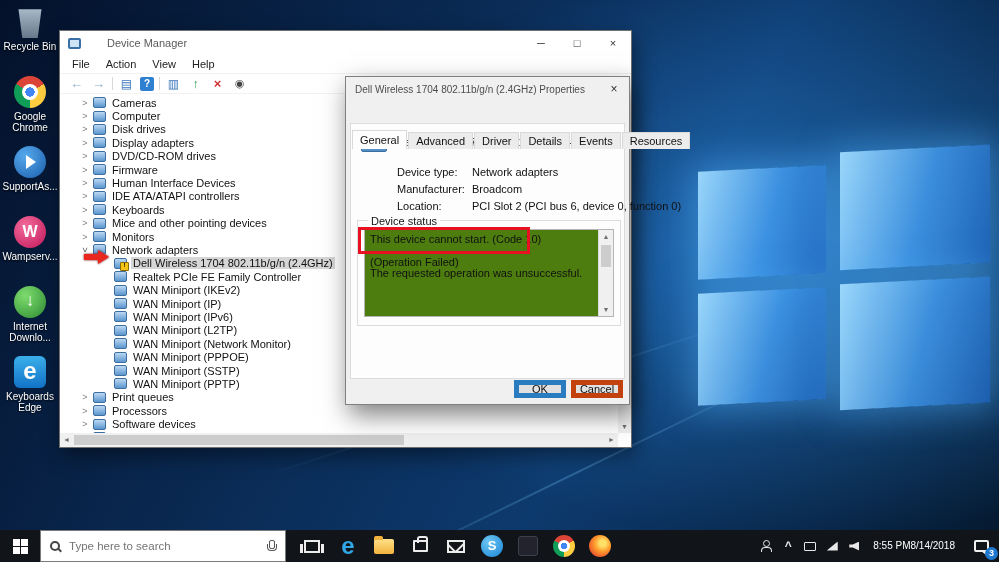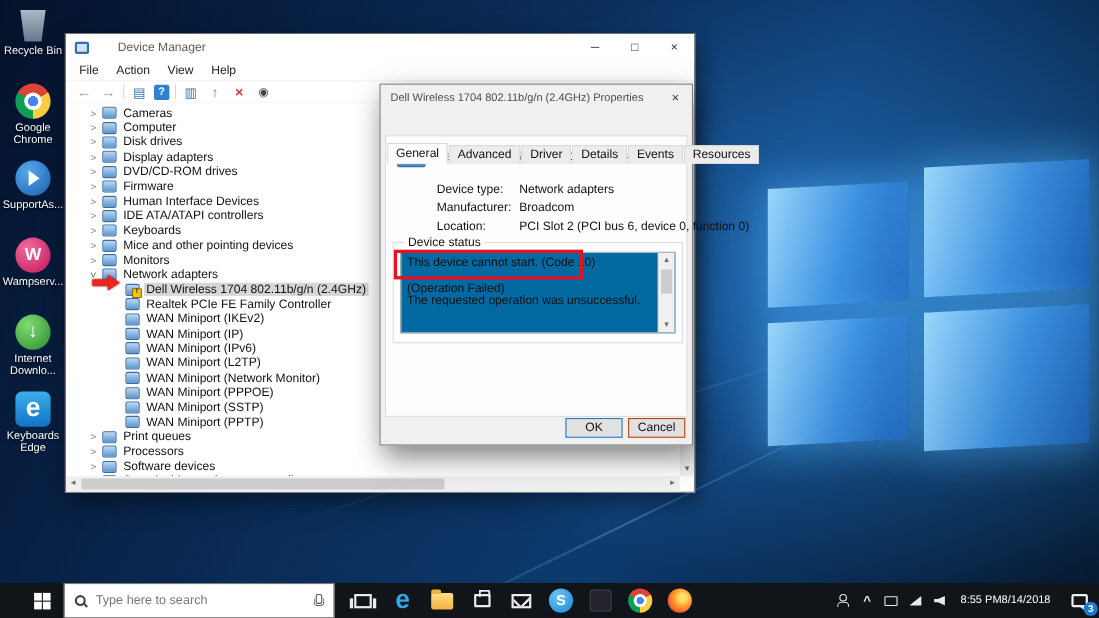--- a/index.html
+++ b/index.html
@@ -102,37 +102,37 @@
     margin-right:1px; position:relative; top:2px; height:17px; line-height:16px;margin-top:25px; }
   .tab.active { background:#fdfdfd; top:0; height:19px; line-height:19px; z-index:3; }
   .panel { position:absolute; left:4px; right:4px; top:46px; height:256px; background:#fdfdfd; border:1px solid #dcdcdc; }
   .dev-ico { position:absolute; left:10px; top:8px; width:26px; height:20px; border-radius:2px;
     background:linear-gradient(#bcd8f2,#4d8cc7); border:1px solid #3c6e9f; }
   .dev-ico::after { content:""; position:absolute; left:3px; top:4px; right:3px; height:5px; background:rgba(255,255,255,.65); border-radius:1px; }
   .dev-name { position:absolute; left:46px; top:12px; font-size:11px; color:#111; }
   .frow { position:absolute; left:46px; display:flex; font-size:11px; color:#111; white-space:nowrap; }
   .frow .flabel { width:75px; flex:none; }
   .fr0 { top:42px; } .fr1 { top:59px; } .fr2 { top:76px; }
-  .grp { position:absolute; left:6px; top:96px; width:264px; height:92px; border:1px solid #dcdcdc; }
+  .grp { position:absolute; left:6px; top:96px; width:264px; height:106px; border:1px solid #dcdcdc; }
   .grp-label { position:absolute; left:10px; top:-6px; background:#fdfdfd; padding:0 3px; font-size:11px; color:#111; }
-  .statusbox { position:absolute; left:6px; top:8px; right:6px; bottom:8px; background:#0369a1; border:1px solid #b5b5b5; }
+  .statusbox { position:absolute; left:6px; top:8px; right:6px; bottom:8px; background:#4d7c0f; border:1px solid #b5b5b5; }
   .stext { position:absolute; left:5px; top:4px; right:19px; font-size:11px; line-height:11px; color:#111; }
   .sline2 { margin-top:12px; }
   .sb { position:absolute; right:0; top:0; bottom:0; width:15px; background:#f0f0f0; border-left:1px solid #dcdcdc; }
   .sb .arr { position:absolute; left:0; width:14px; height:13px; font-size:7px; color:#6e6e6e; text-align:center; line-height:13px; }
   .sb .up { top:0; } .sb .dn { bottom:0; }
   .sb .thumb { position:absolute; left:2px; top:15px; width:10px; height:22px; background:#cdcdcd; }
   .redbox { position:absolute; left:7px; top:103px; width:172px; height:27px; border:3px solid #e81123; z-index:5; pointer-events:none; }
   .dlg-btns { position:absolute; right:6px; bottom:6px; display:flex; gap:5px; }
   .btn { width:52px; height:18px; font-size:11px; display:flex; align-items:center; justify-content:center;
-    background:#e1e1e1; border:1px solid #c2410c; color:#111; }
+    background:#e1e1e1; border:5px solid #c2410c; color:#111; }
   .btn.ok { border-color:#2a7cc0; }
 
   
-  .tb { position:absolute; left:0; right:0; bottom:0; height:32px; background:#11151a; display:flex; align-items:center; z-index:100;padding-left:18px; }
+  .tb { position:absolute; left:0; right:0; bottom:0; height:32px; background:#11151a; display:flex; align-items:center; z-index:100; }
   .start { width:40px; height:32px; display:flex; align-items:center; justify-content:center; flex:none; }
   .winlogo { display:grid; grid-template-columns:7px 7px; grid-template-rows:7px 7px; gap:1px; }
   .winlogo i { background:#fff; }
   .search { width:246px; height:32px; background:#fff; border:1px solid #7a7a7a; display:flex; align-items:center; padding:0 9px; gap:9px; flex:none; }
   .sicon { width:10px; height:10px; border:2px solid #444; border-radius:50%; position:relative; flex:none; }
   .sicon::after { content:""; position:absolute; width:5px; height:2px; background:#444; transform:rotate(45deg); right:-4px; bottom:-2px; }
   .search input { border:none; outline:none; flex:1; font-size:11.5px; color:#3c3c3c; font-family:"Liberation Sans",sans-serif; background:transparent; }
   .mic { width:9px; height:13px; position:relative; flex:none; }
   .mic::before { content:""; position:absolute; left:2px; top:0; width:4px; height:7px; border:1px solid #555; border-radius:2px; }
   .mic::after { content:""; position:absolute; left:0; top:4px; width:8px; height:6px; border:1px solid #555; border-top:none; border-radius:0 0 4px 4px; }

